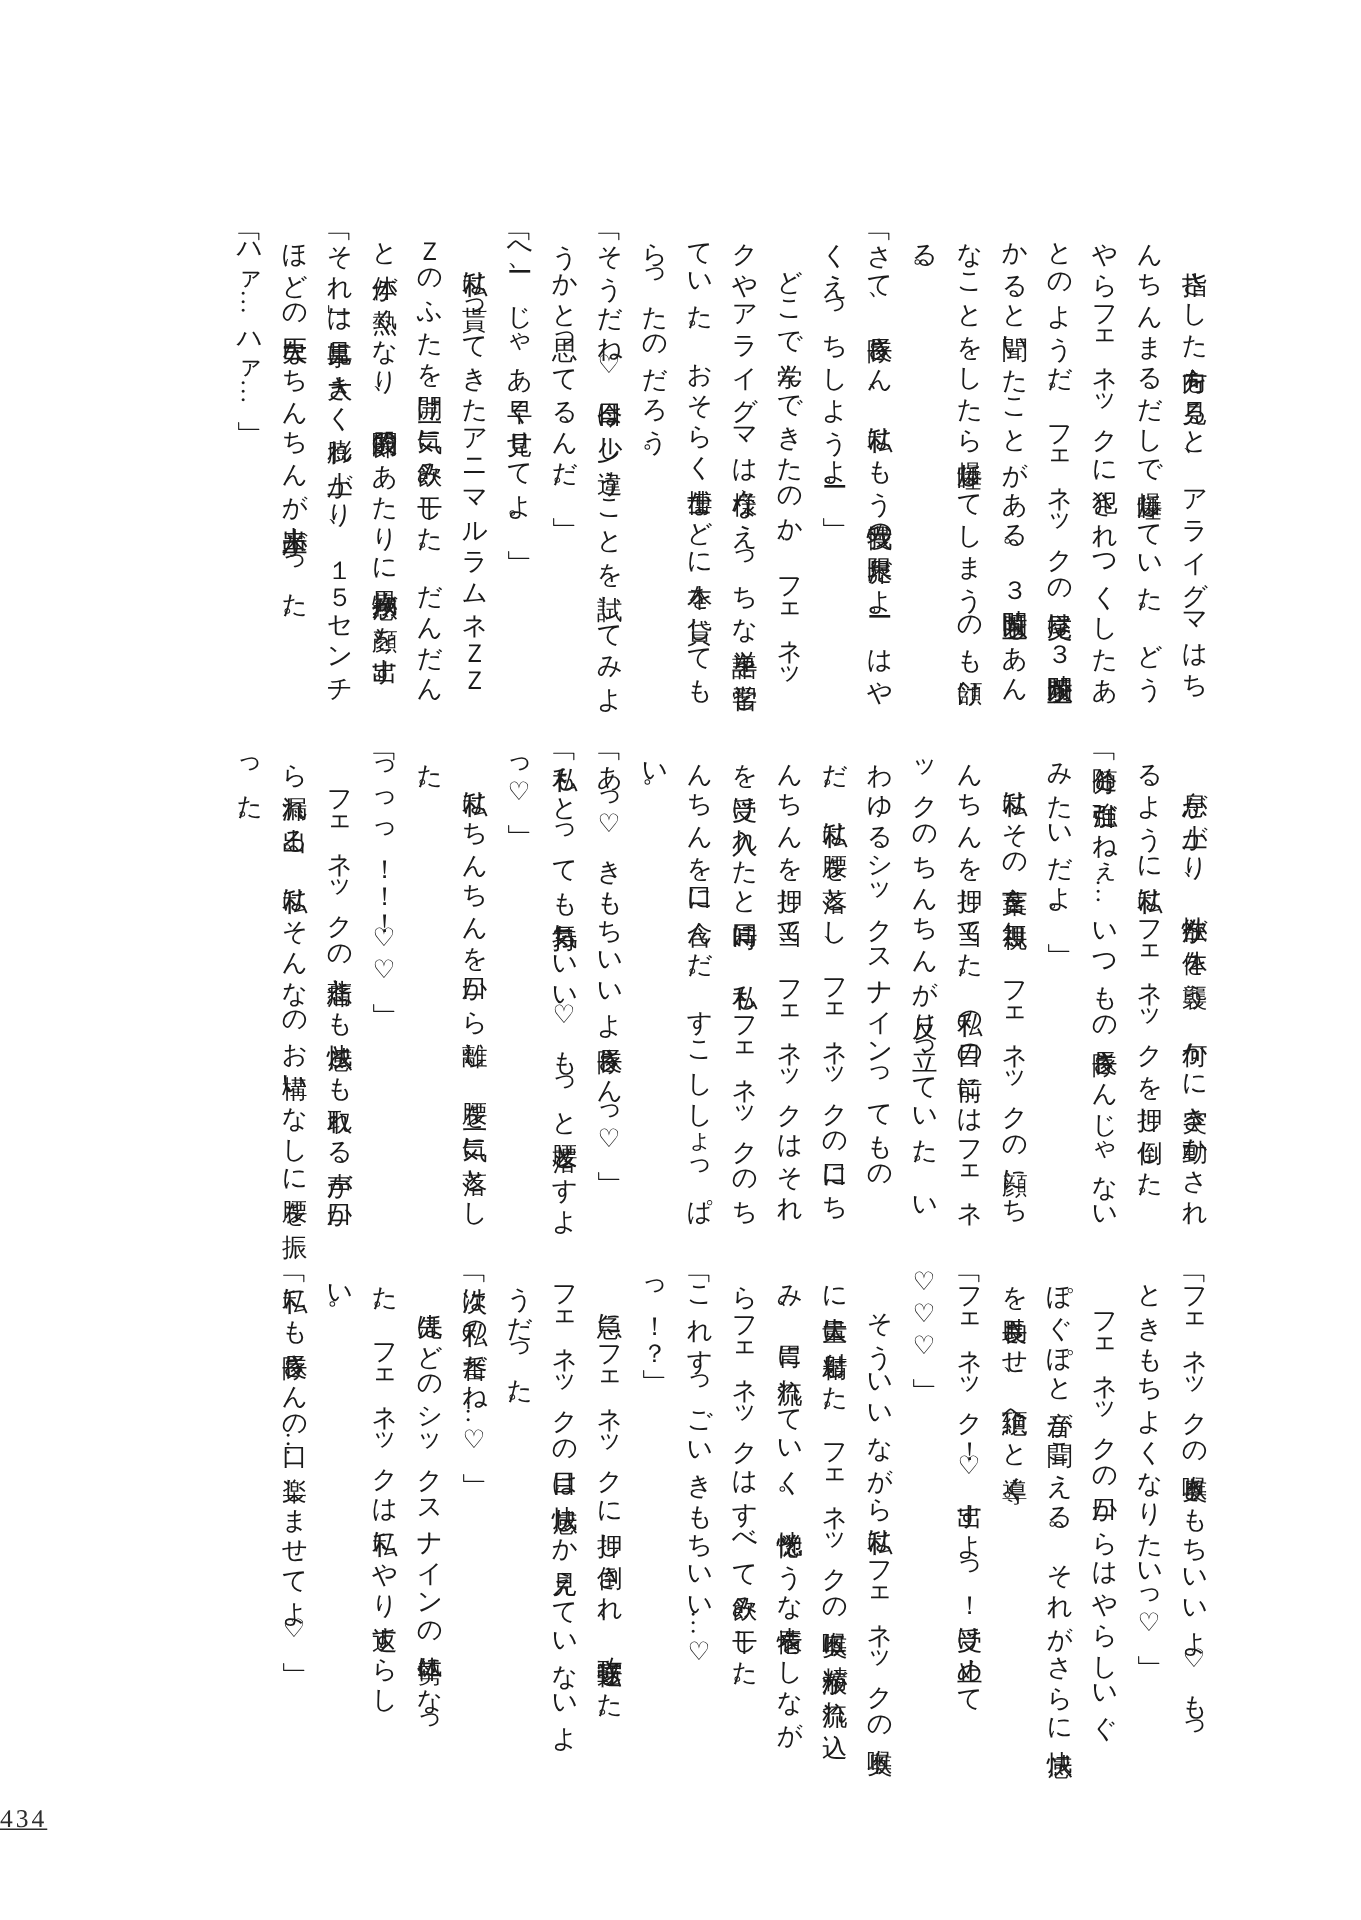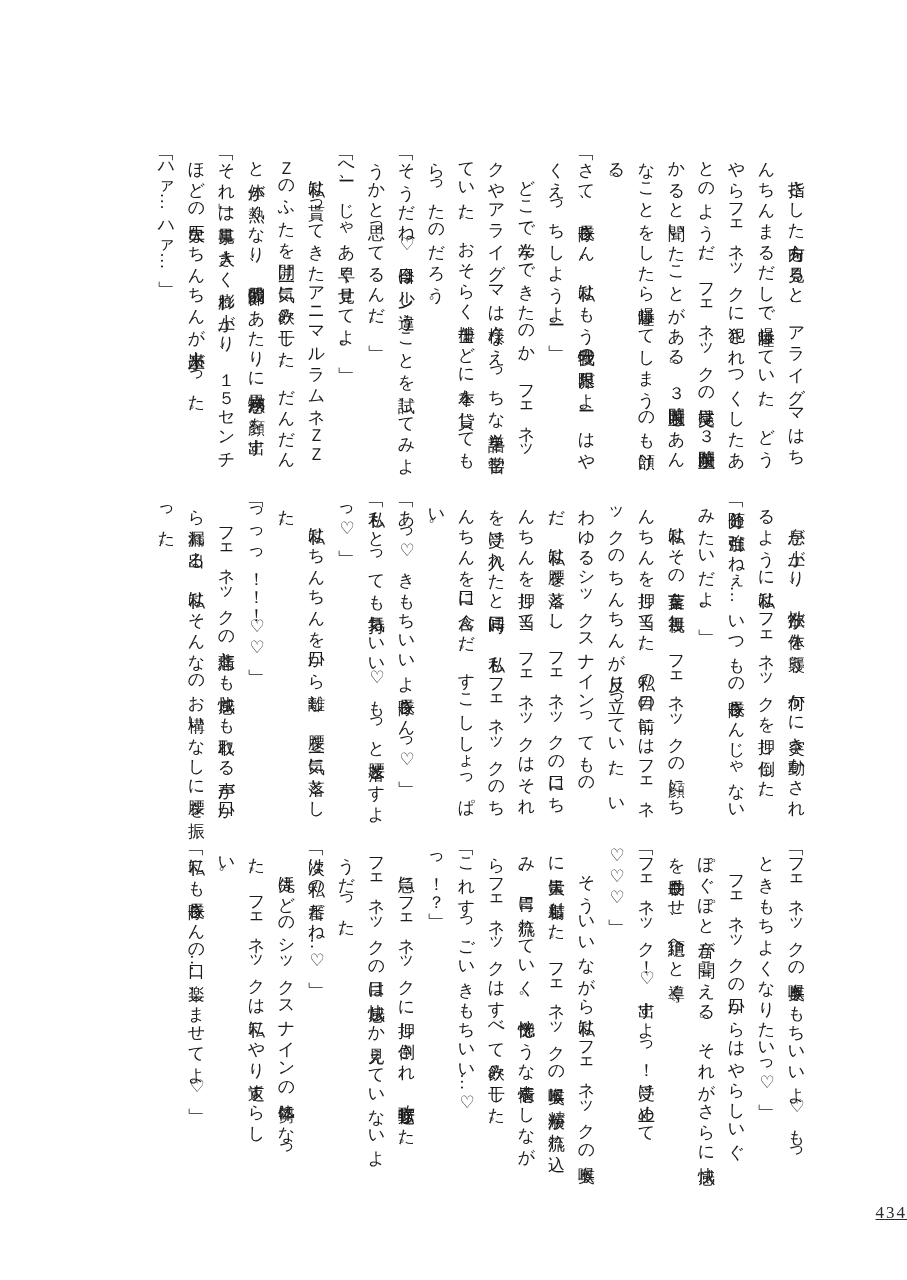--- a/index.html
+++ b/index.html
@@ -39,21 +39,21 @@
     text-combine-upright: digits 2;
   }
   .band p.indent {
     text-indent: 18px;
   }
   .page-number {
     position: absolute;
     top: 1203px;
     left: 0;
     width: 100%;
-    text-align: right;
+    text-align: left;
     font-size: 17px;
     letter-spacing: 2px;
     color: #2c2c2c;
     text-decoration: underline;
   }
 </style>
 </head>
 <body>
 
 <div class="page">

